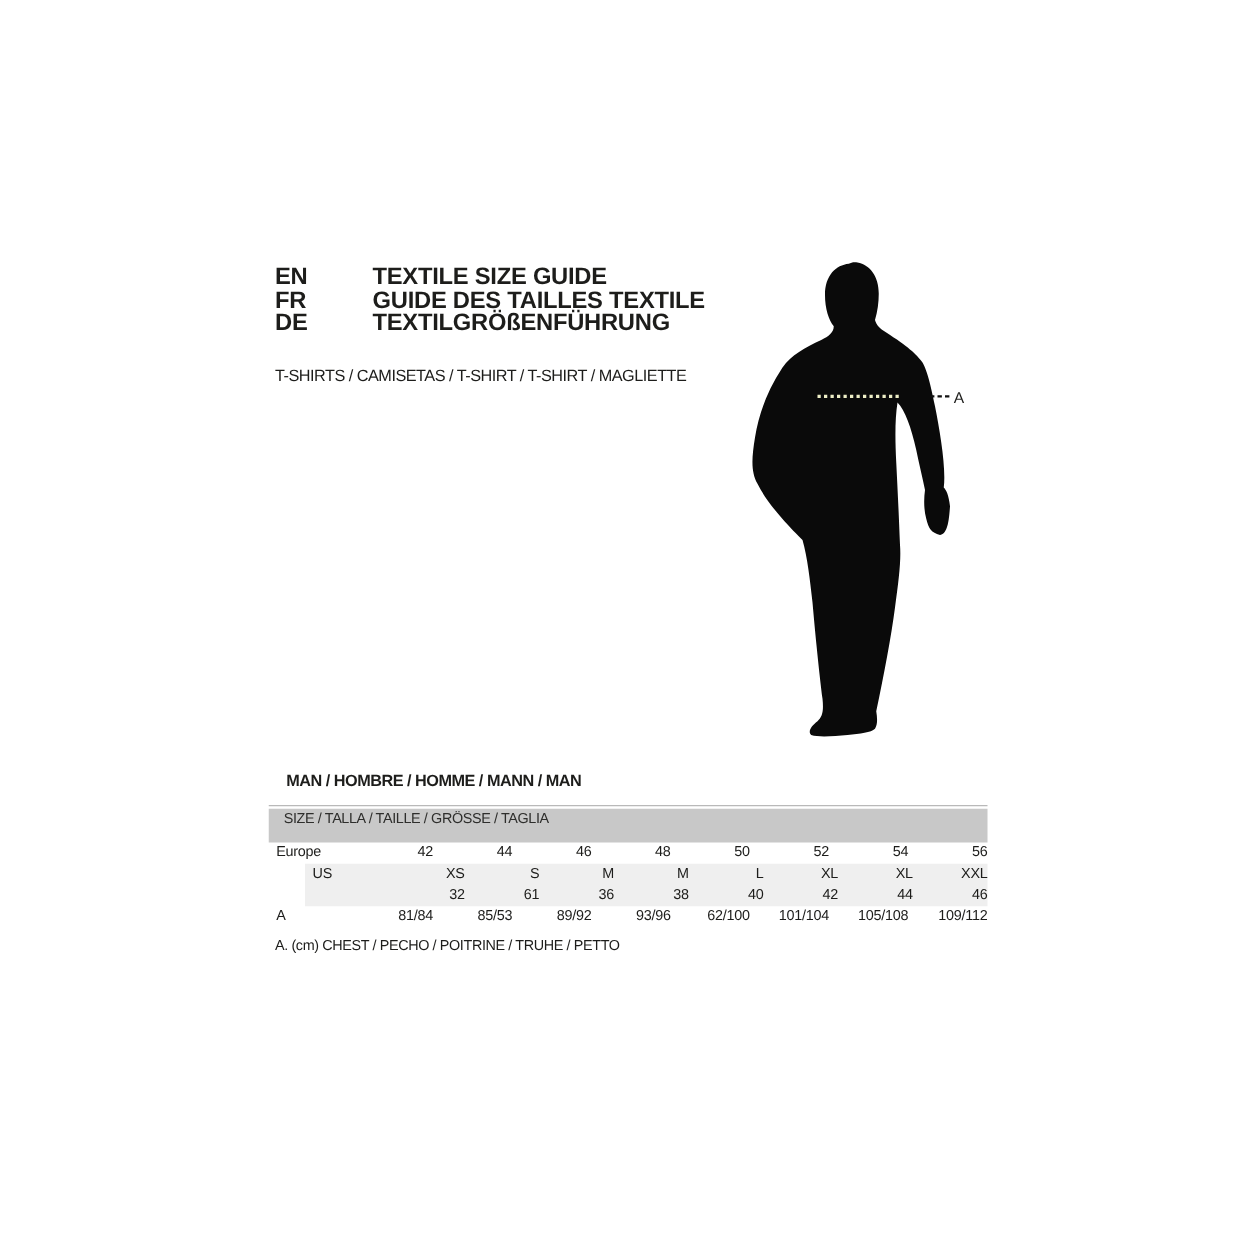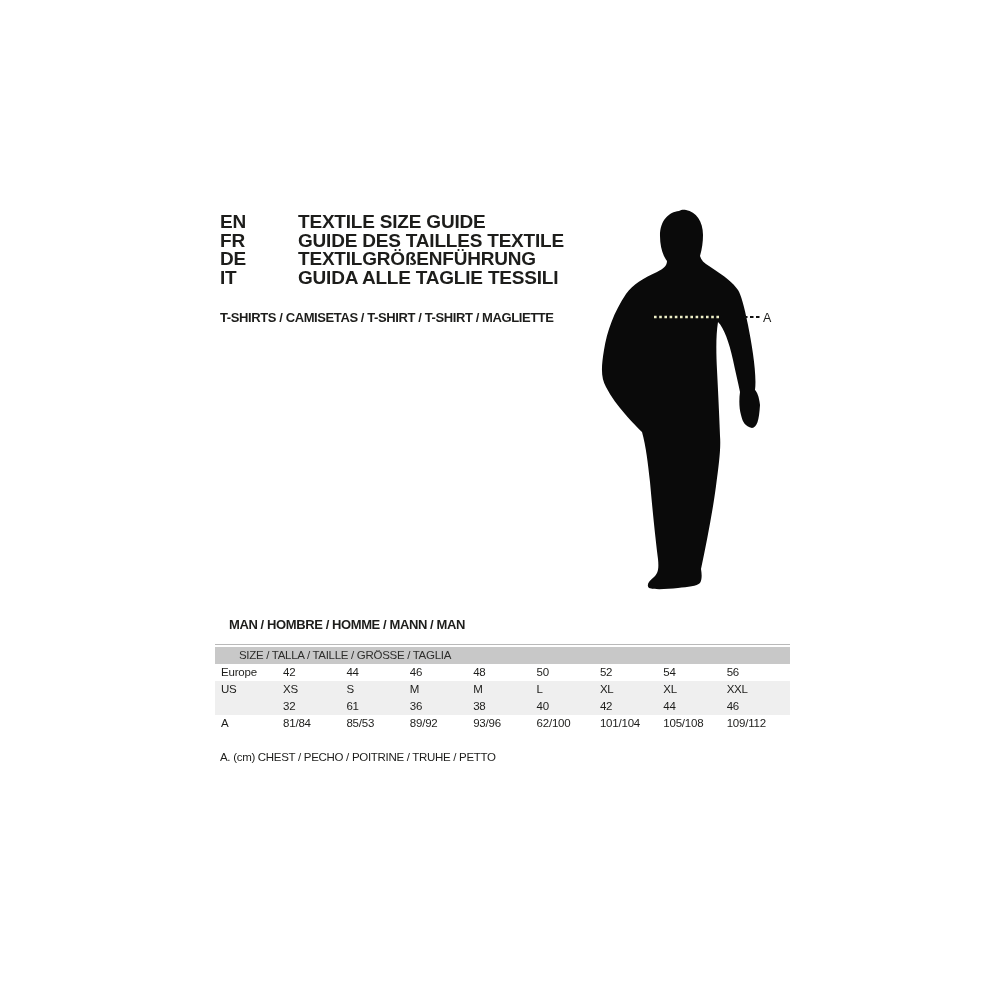--- a/index.html
+++ b/index.html
@@ -26,23 +26,23 @@
     font-size: 19px;
     font-weight: 600;
   }
   .lang-code { width: 42px; flex: 0 0 42px; }
   .lang-label { white-space: nowrap; margin-left: 36px; }
 
   
   .product-lines {
     position: absolute;
     left: 220px;
-    top: 309px;
+    top: 292px;
     font-size: 13px;
-    font-weight: bold;
+    font-weight: normal;
     line-height: 17.5px;
     letter-spacing: -0.4px;
     white-space: nowrap;
   }
 
   
   .figure-svg {
     position: absolute;
     left: 595px;
     top: 200px;
@@ -66,41 +66,41 @@
     left: 215px;
     top: 644px;
     width: 575px;
   }
   .table-top-rule {
     height: 1px;
     background: #b9b9b9;
     margin-bottom: 2px;
   }
   .table-header {
-    height: 17px;
+    height: 27px;
     line-height: 17px;
     background: #c8c8c8;
     color: #2e2e2c;
     font-size: 11.5px;
     letter-spacing: -0.3px;
-    padding-left: 24px;
+    padding-left: 12px;
     box-sizing: border-box;
     white-space: nowrap;
   }
   .t-row {
     display: grid;
     grid-template-columns: 68px repeat(8, 1fr);
     height: 17px;
     line-height: 17px;
     font-size: 11.5px;
     letter-spacing: -0.2px;
   }
-  .t-row.striped { background: #efefef; }
+  .t-row.striped { background: #efefef; margin-left: 29px; }
   .t-label { text-align: left; padding-left: 6px; }
-  .t-cell { text-align: left; }
+  .t-cell { text-align: right; }
 
   
   .footnote {
     position: absolute;
     left: 220px;
     top: 750px;
     font-size: 11.5px;
     font-weight: normal;
     letter-spacing: -0.3px;
     line-height: 15px;
@@ -117,24 +117,20 @@
         <span class="lang-code">EN</span>
         <span class="lang-label">TEXTILE SIZE GUIDE</span>
       </div>
       <div class="lang-row">
         <span class="lang-code">FR</span>
         <span class="lang-label">GUIDE DES TAILLES TEXTILE</span>
       </div>
       <div class="lang-row">
         <span class="lang-code">DE</span>
         <span class="lang-label">TEXTILGRÖßENFÜHRUNG</span>
-      </div>
-      <div class="lang-row">
-        <span class="lang-code">IT</span>
-        <span class="lang-label">GUIDA ALLE TAGLIE TESSILI</span>
       </div>
     </div>
 
   <div class="product-lines">
       <div class="product-line">T-SHIRTS / CAMISETAS / T-SHIRT / T-SHIRT / MAGLIETTE</div>
     </div>
 
   <svg class="figure-svg" width="185" height="395" viewBox="595 200 185 395" xmlns="http://www.w3.org/2000/svg">
     <path fill="#0a0a0a" d="
       M 679 211

